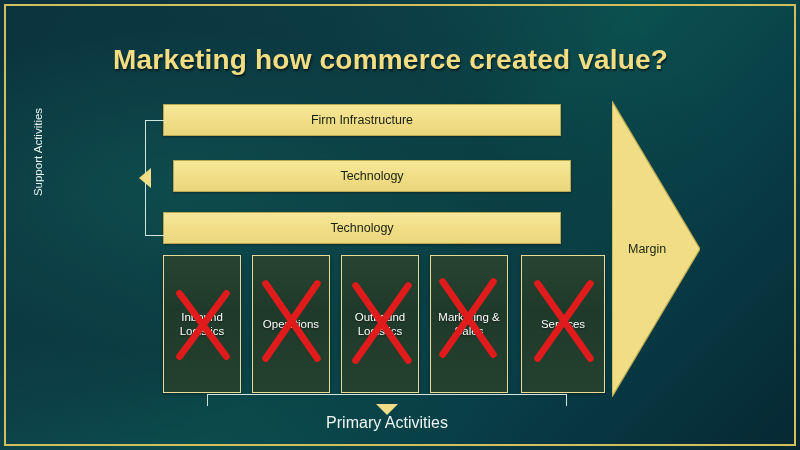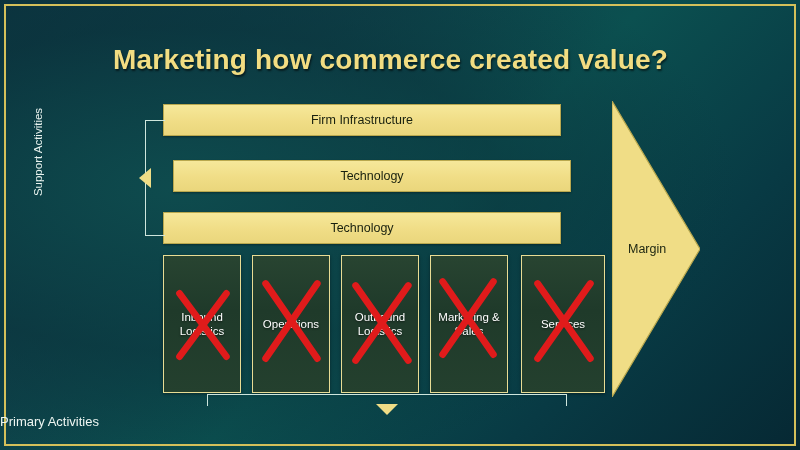--- a/index.html
+++ b/index.html
@@ -160,21 +160,22 @@
     width: 0; height: 0;
     border-left: 11px solid transparent;
     border-right: 11px solid transparent;
     border-top: 11px solid #f0dd86;
   }
   #primary-label {
     position: absolute;
     left: 0;
     top: 414px;
     width: 774px;
-    font-size: 13px;
+    text-align: center;
+    font-size: 16px;
     color: #eef6f2;
   }
 </style>
 </head>
 <body>
 
 <div id="slide">
 
   <div id="border-frame"></div>
 

